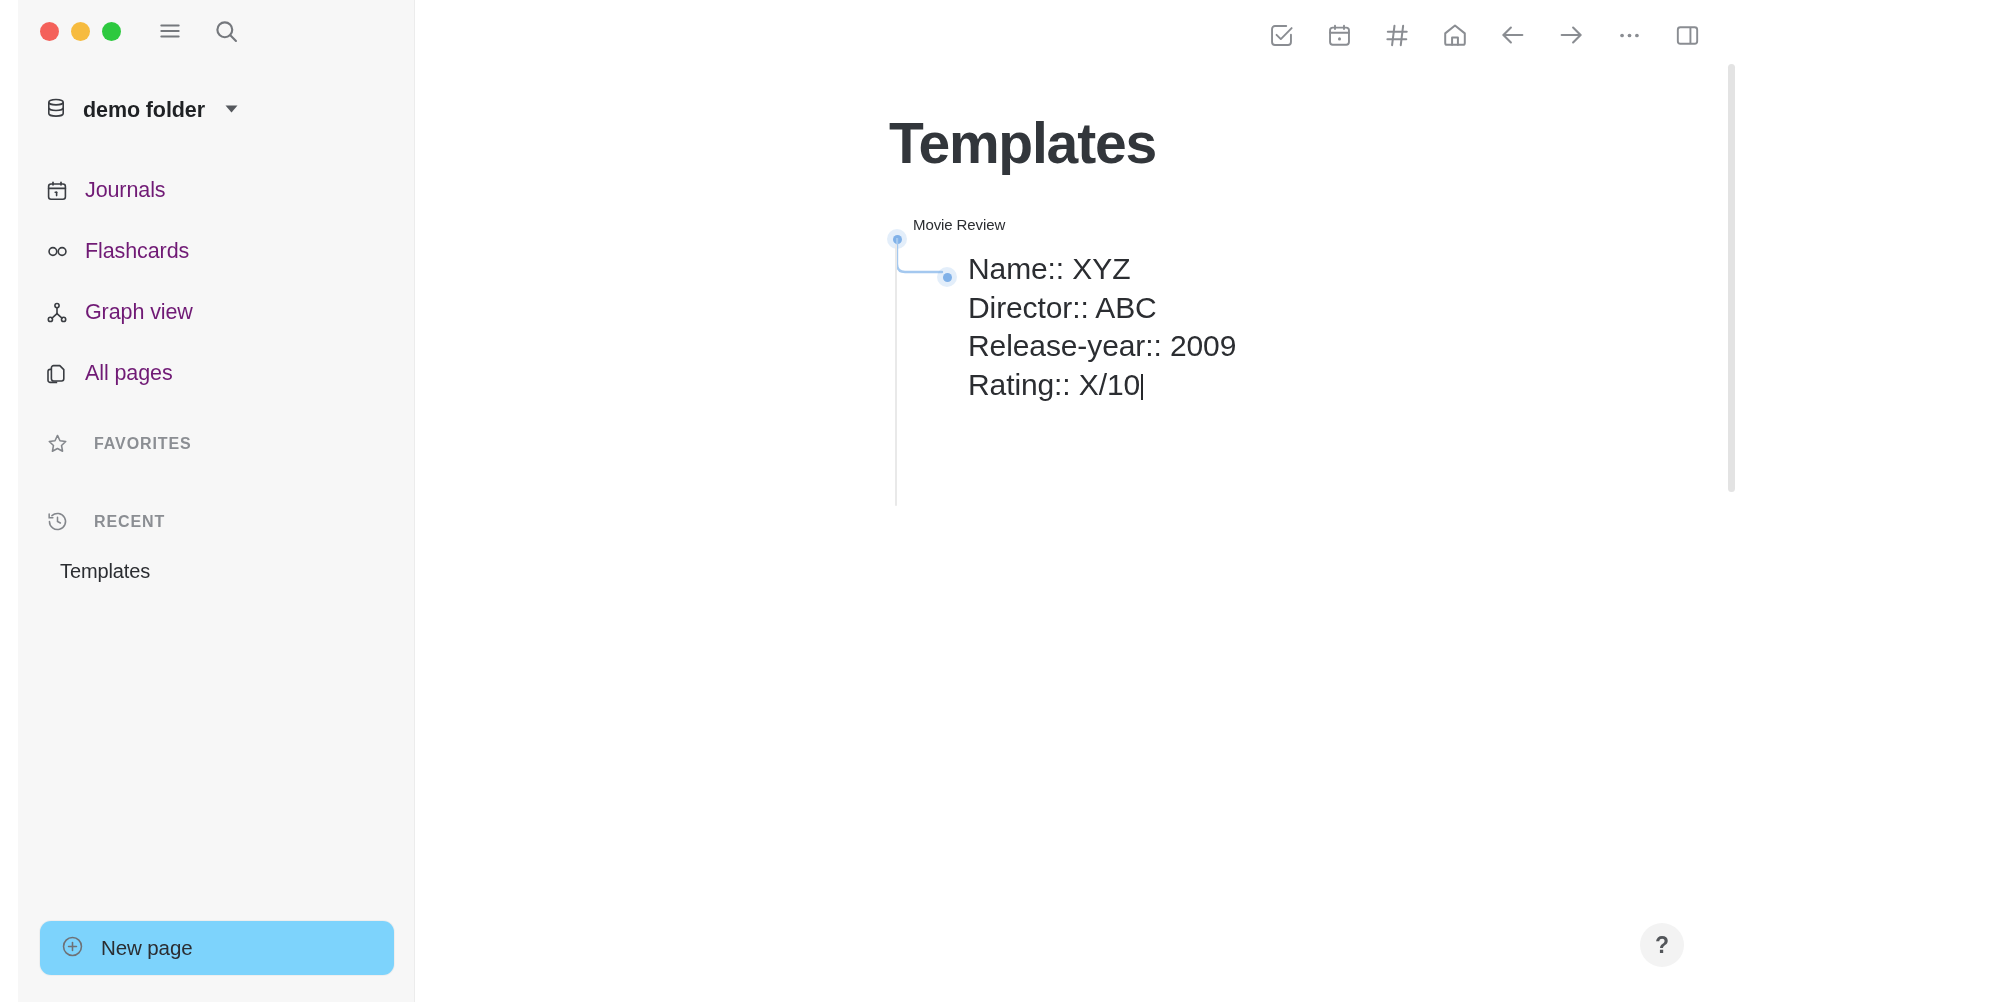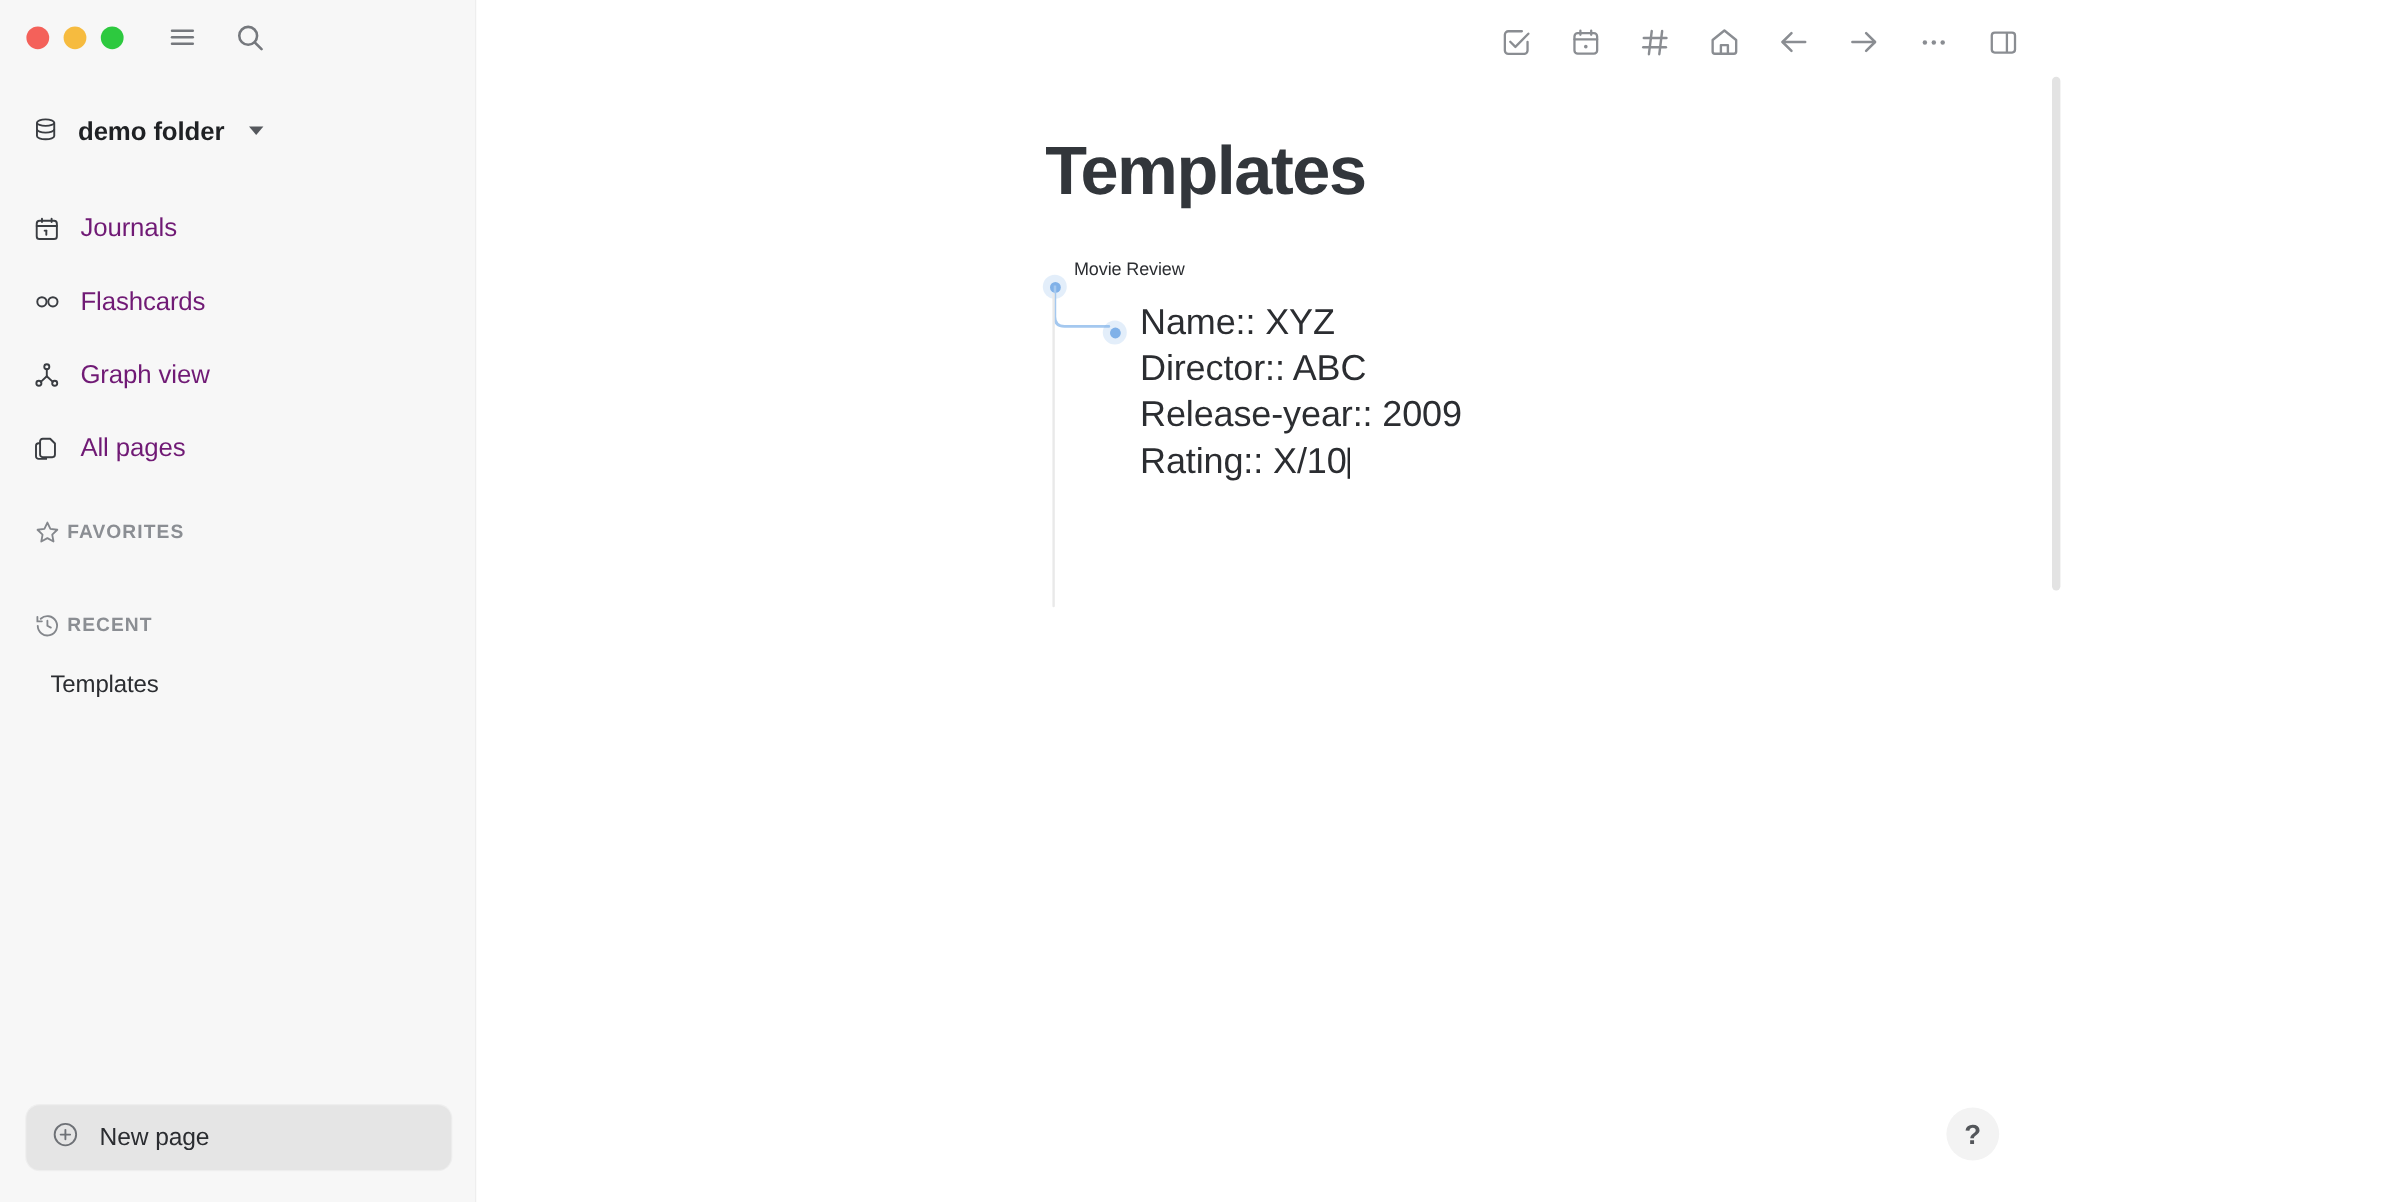--- a/index.html
+++ b/index.html
@@ -11,20 +11,21 @@
     background: #ffffff;
     font-family: "Liberation Sans", "DejaVu Sans", sans-serif;
     -webkit-font-smoothing: antialiased;
   }
 
   #app {
     position: relative;
     width: 1720px;
     height: 1002px;
     display: flex;
+    margin-left: 18px;
   }
 
   
   #sidebar {
     position: relative;
     width: 397px;
     height: 1002px;
     background: #f7f7f7;
     border-right: 1px solid #ececec;
     flex: 0 0 397px;
@@ -85,21 +86,21 @@
     color: #701a75;
     letter-spacing: -0.1px;
   }
 
   
   .sect {
     position: absolute;
     left: 26px;
     display: flex;
     align-items: center;
-    gap: 4px;
+    gap: 24px;
     cursor: pointer;
   }
   .sect .s-ico { width: 26px; display: flex; align-items: center; justify-content: center; }
   .sect .s-label {
     font-size: 16px;
     font-weight: 600;
     letter-spacing: 0.9px;
     color: #8b8e93;
   }
   #sect-favorites { top: 432px; }
@@ -112,21 +113,21 @@
     color: #2b2d31;
     cursor: pointer;
     letter-spacing: -0.1px;
   }
 
   
   .newpage {
     position: absolute;
     left: 22px; bottom: 27px;
     width: 354px; height: 54px;
-    background: #e5e5e5;
+    background: #7dd3fc;
     border-radius: 11px;
     display: flex;
     align-items: center;
     gap: 16px;
     padding-left: 20px;
     cursor: pointer;
     box-shadow: 0 0 0 1px rgba(0,0,0,0.035);
   }
   .newpage .np-label {
     font-size: 20.5px;

